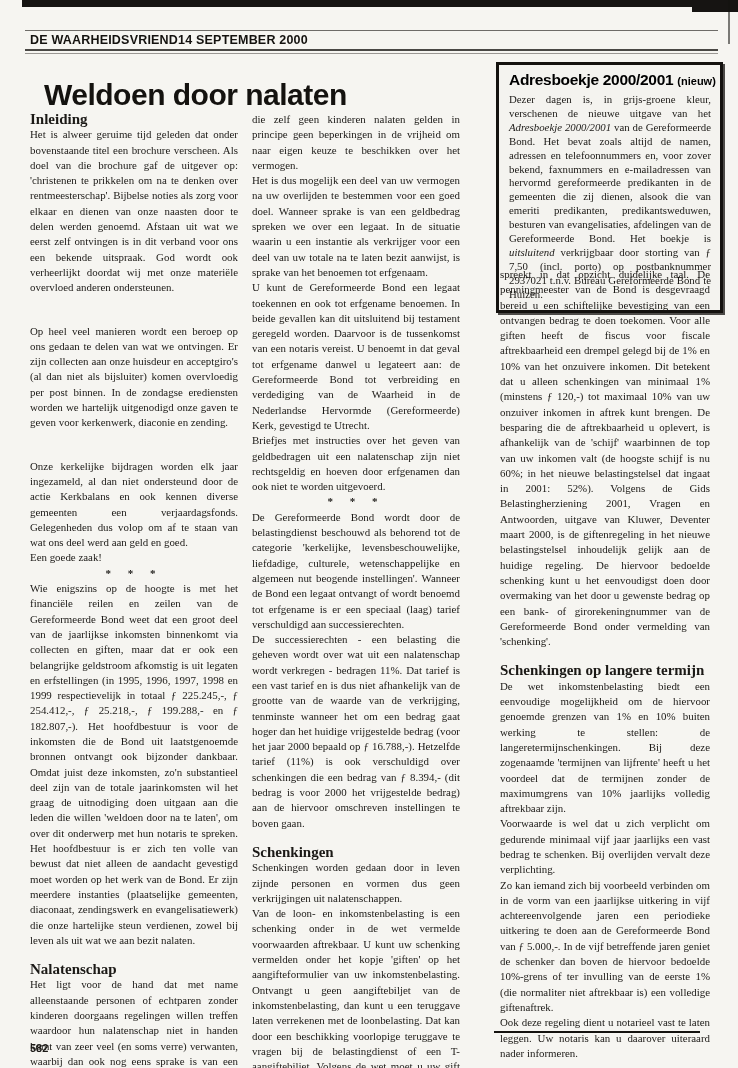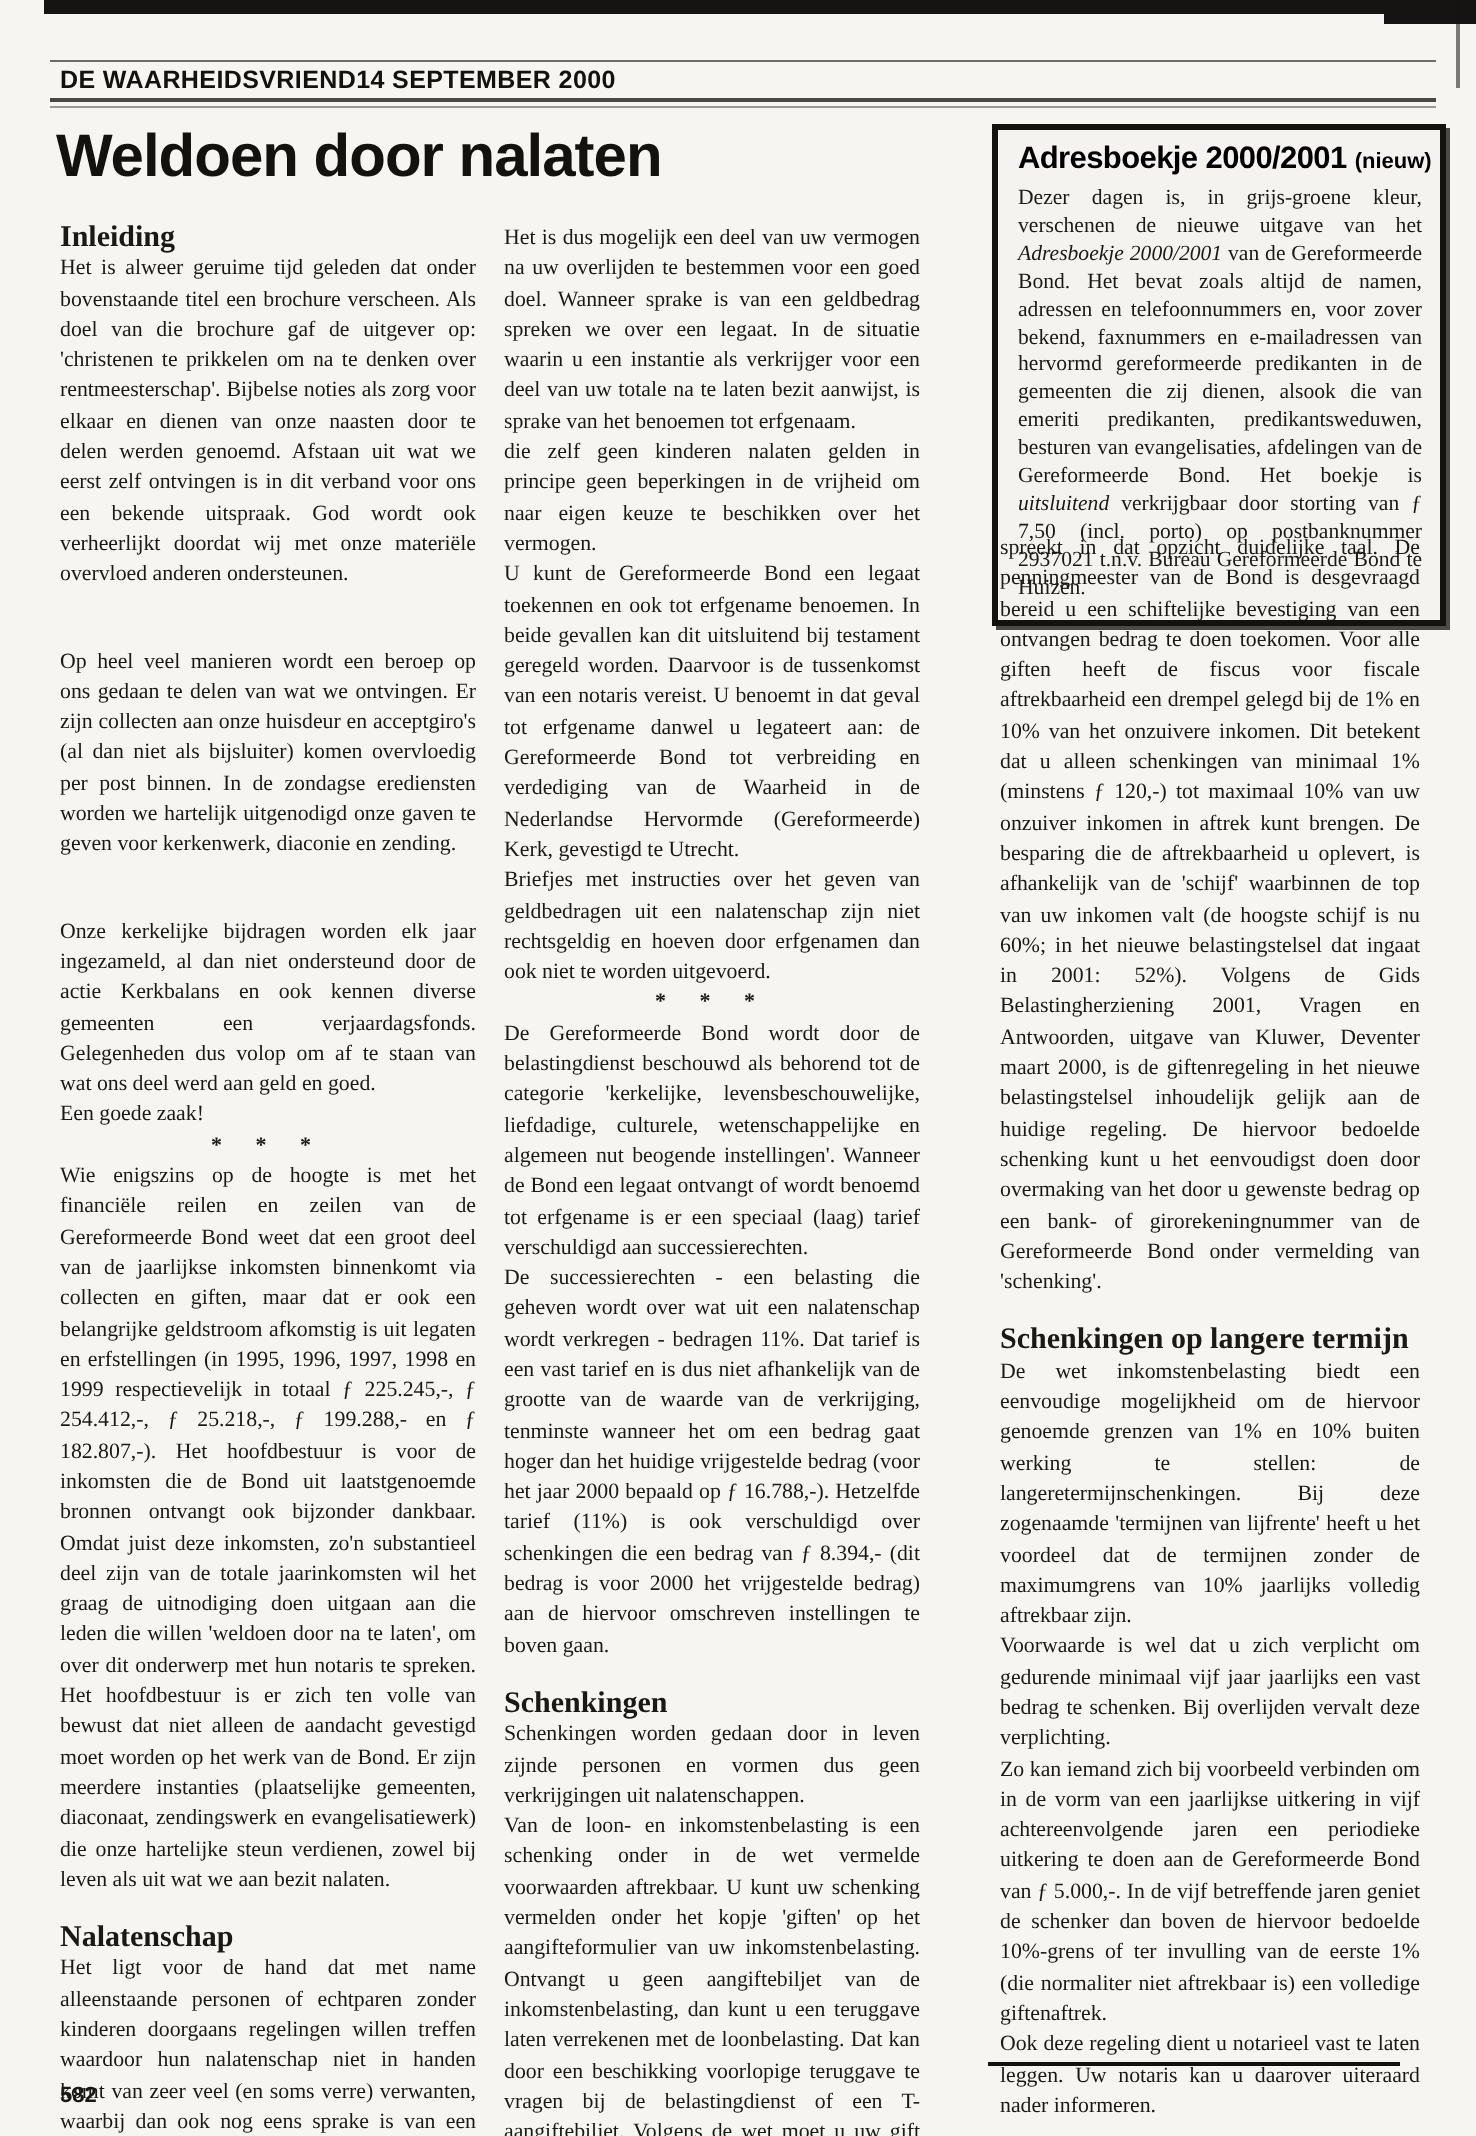--- a/index.html
+++ b/index.html
@@ -13,21 +13,21 @@
   .topbar-notch{position:absolute;top:0;right:0;width:46px;height:12px;background:#161412;}
   .edge-line{position:absolute;top:0;right:8px;width:2px;height:44px;background:rgba(20,18,15,.55);}
   .mast-rule-top{position:absolute;top:30px;left:25px;right:20px;border-top:1px solid #6e6c68;}
   .masthead{
     position:absolute;top:33px;left:30px;right:26px;display:flex;
     font-family:"Liberation Sans", sans-serif;font-weight:bold;font-size:12.5px;letter-spacing:.2px;color:#14120f;
   }
   .mast-rule-bottom{position:absolute;top:49px;left:25px;right:20px;border-top:2px solid #4a4845;}
   .mast-rule-bottom2{position:absolute;top:53px;left:25px;right:20px;border-top:1px solid #9b9894;}
   .title{
-    position:absolute;top:62px;left:28px;margin:0;
+    position:absolute;top:62px;left:28px;margin:16px;
     font-family:"Liberation Sans", sans-serif;font-weight:bold;font-size:30px;letter-spacing:-.5px;color:#14120f;
   }
   .col{position:absolute;width:208px;font-size:10.9px;line-height:15.3px;text-align:justify;}
   .col-1{left:30px;top:112px;}
   .col-2{left:252px;top:112px;}
   .col-3{left:500px;top:267px;width:210px;}
   .col p{margin:0;text-align:justify;hyphens:auto;}
   .col p.gap{margin-top:28px;}
   .col p.cont{text-align-last:justify;}
   .colhead{font-size:15px;font-weight:bold;margin:0;line-height:15.3px;}
@@ -71,22 +71,22 @@
   <p class="gap">Op heel veel manieren wordt een beroep op ons gedaan te delen van wat we ontvingen. Er zijn collecten aan onze huisdeur en acceptgiro's (al dan niet als bijsluiter) komen overvloedig per post binnen. In de zondagse erediensten worden we hartelijk uitgenodigd onze gaven te geven voor kerkenwerk, diaconie en zending.</p>
   <p class="gap">Onze kerkelijke bijdragen worden elk jaar ingezameld, al dan niet ondersteund door de actie Kerkbalans en ook kennen diverse gemeenten een verjaardagsfonds. Gelegenheden dus volop om af te staan van wat ons deel werd aan geld en goed.</p>
   <p>Een goede zaak!</p>
   <p class="stars">* * *</p>
   <p>Wie enigszins op de hoogte is met het financiële reilen en zeilen van de Gereformeerde Bond weet dat een groot deel van de jaarlijkse inkomsten binnenkomt via collecten en giften, maar dat er ook een belangrijke geldstroom afkomstig is uit legaten en erfstellingen (in 1995, 1996, 1997, 1998 en 1999 respectievelijk in totaal ƒ 225.245,-, ƒ 254.412,-, ƒ 25.218,-, ƒ 199.288,- en ƒ 182.807,-). Het hoofdbestuur is voor de inkomsten die de Bond uit laatstgenoemde bronnen ontvangt ook bijzonder dankbaar. Omdat juist deze inkomsten, zo'n substantieel deel zijn van de totale jaarinkomsten wil het graag de uitnodiging doen uitgaan aan die leden die willen 'weldoen door na te laten', om over dit onderwerp met hun notaris te spreken. Het hoofdbestuur is er zich ten volle van bewust dat niet alleen de aandacht gevestigd moet worden op het werk van de Bond. Er zijn meerdere instanties (plaatselijke gemeenten, diaconaat, zendingswerk en evangelisatiewerk) die onze hartelijke steun verdienen, zowel bij leven als uit wat we aan bezit nalaten.</p>
   <h3 class="colhead gap">Nalatenschap</h3>
   <p class="cont">Het ligt voor de hand dat met name alleenstaande personen of echtparen zonder kinderen doorgaans regelingen willen treffen waardoor hun nalatenschap niet in handen komt van zeer veel (en soms verre) verwanten, waarbij dan ook nog eens sprake is van een hoog percentage aan successierechten. Uiteraard is ook denkbaar dat het vermogen deels aan familie (en/of vrienden) wordt vermaakt en deels bestemd wordt voor goede doelen. Voor personen</p>
 </div>
 
 <div class="col col-2">
+  <p>die zelf geen kinderen nalaten gelden in principe geen beperkingen in de vrijheid om naar eigen keuze te beschikken over het vermogen.</p>
   <p>Het is dus mogelijk een deel van uw vermogen na uw overlijden te bestemmen voor een goed doel. Wanneer sprake is van een geldbedrag spreken we over een legaat. In de situatie waarin u een instantie als verkrijger voor een deel van uw totale na te laten bezit aanwijst, is sprake van het benoemen tot erfgenaam.</p>
-  <p>die zelf geen kinderen nalaten gelden in principe geen beperkingen in de vrijheid om naar eigen keuze te beschikken over het vermogen.</p>
   <p>U kunt de Gereformeerde Bond een legaat toekennen en ook tot erfgename benoemen. In beide gevallen kan dit uitsluitend bij testament geregeld worden. Daarvoor is de tussenkomst van een notaris vereist. U benoemt in dat geval tot erfgename danwel u legateert aan: de Gereformeerde Bond tot verbreiding en verdediging van de Waarheid in de Nederlandse Hervormde (Gereformeerde) Kerk, gevestigd te Utrecht.</p>
   <p>Briefjes met instructies over het geven van geldbedragen uit een nalatenschap zijn niet rechtsgeldig en hoeven door erfgenamen dan ook niet te worden uitgevoerd.</p>
   <p class="stars">* * *</p>
   <p>De Gereformeerde Bond wordt door de belastingdienst beschouwd als behorend tot de categorie 'kerkelijke, levensbeschouwelijke, liefdadige, culturele, wetenschappelijke en algemeen nut beogende instellingen'. Wanneer de Bond een legaat ontvangt of wordt benoemd tot erfgename is er een speciaal (laag) tarief verschuldigd aan successierechten.</p>
   <p>De successierechten - een belasting die geheven wordt over wat uit een nalatenschap wordt verkregen - bedragen 11%. Dat tarief is een vast tarief en is dus niet afhankelijk van de grootte van de waarde van de verkrijging, tenminste wanneer het om een bedrag gaat hoger dan het huidige vrijgestelde bedrag (voor het jaar 2000 bepaald op ƒ 16.788,-). Hetzelfde tarief (11%) is ook verschuldigd over schenkingen die een bedrag van ƒ 8.394,- (dit bedrag is voor 2000 het vrijgestelde bedrag) aan de hiervoor omschreven instellingen te boven gaan.</p>
   <h3 class="colhead gap">Schenkingen</h3>
   <p>Schenkingen worden gedaan door in leven zijnde personen en vormen dus geen verkrijgingen uit nalatenschappen.</p>
   <p class="cont">Van de loon- en inkomstenbelasting is een schenking onder in de wet vermelde voorwaarden aftrekbaar. U kunt uw schenking vermelden onder het kopje 'giften' op het aangifteformulier van uw inkomstenbelasting. Ontvangt u geen aangiftebiljet van de inkomstenbelasting, dan kunt u een teruggave laten verrekenen met de loonbelasting. Dat kan door een beschikking voorlopige teruggave te vragen bij de belastingdienst of een T-aangiftebiljet. Volgens de wet moet u uw gift met 'schriftelijke bewijzen staven'. Het bankafschrift waaruit blijkt dat een bedrag is overgemaakt,</p>
 </div>
 

